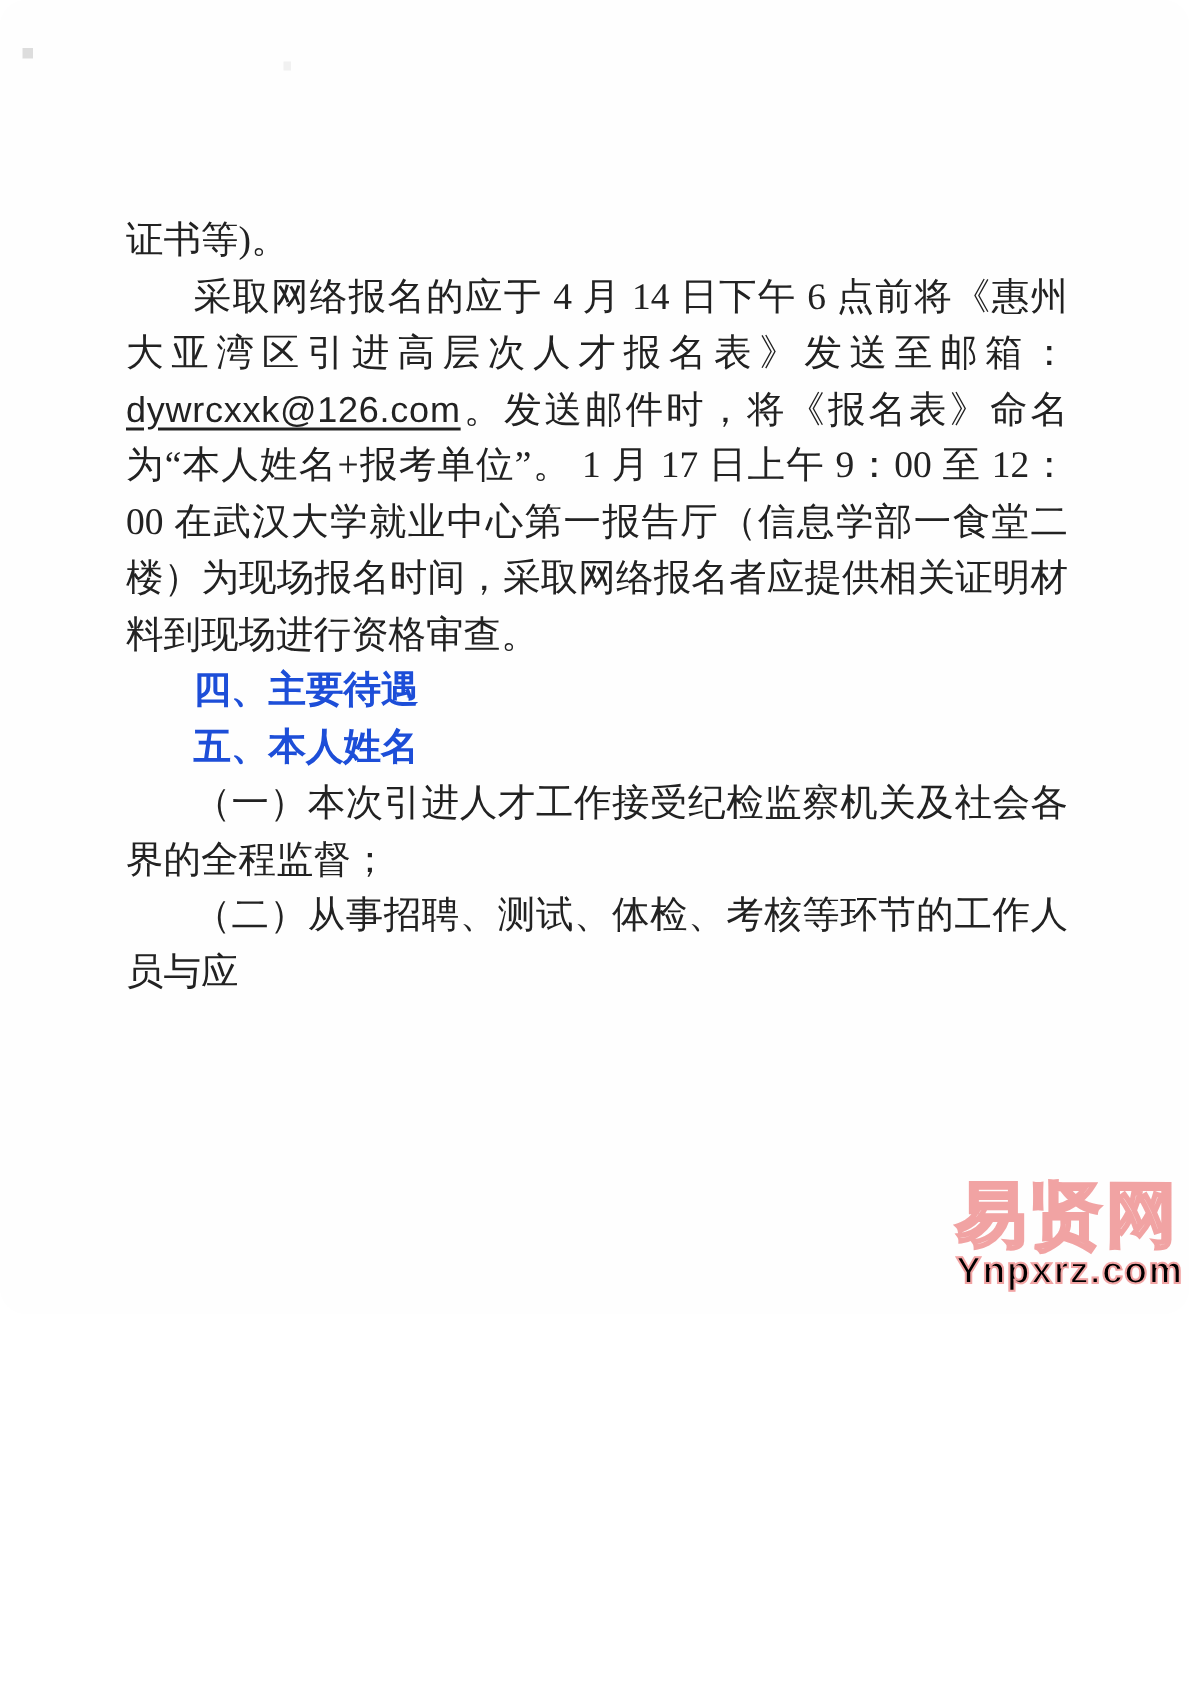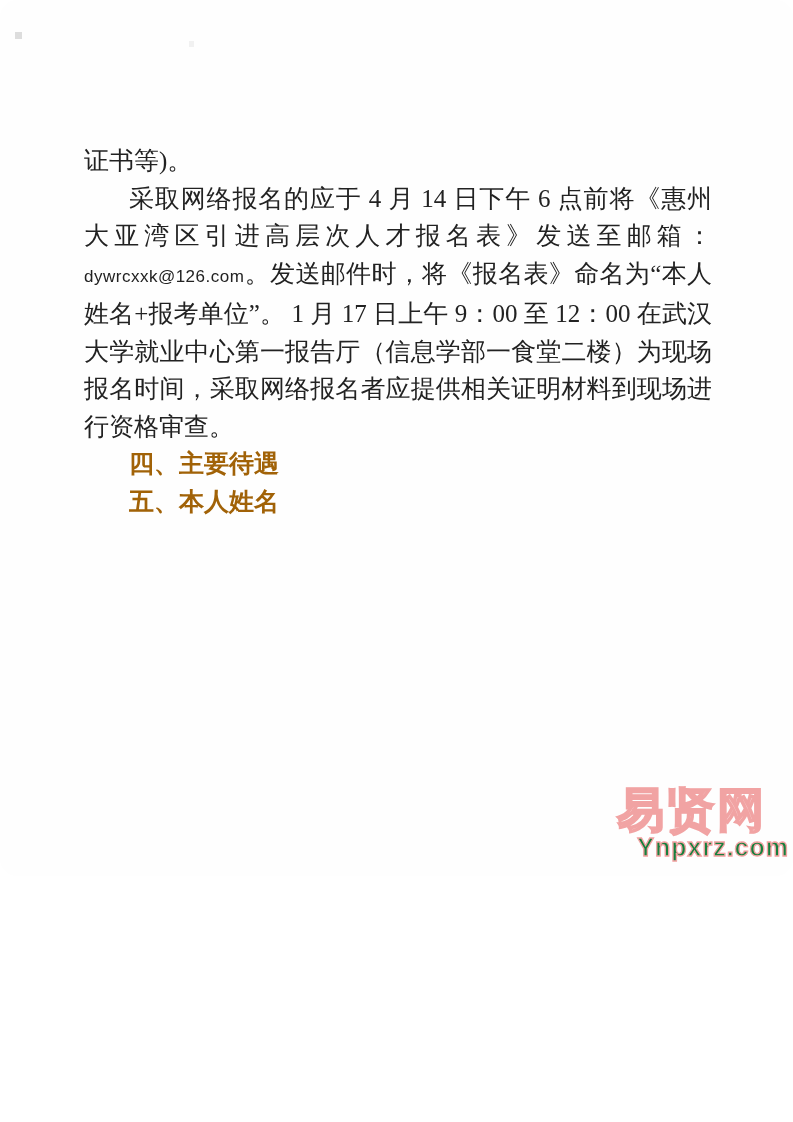--- a/index.html
+++ b/index.html
@@ -33,27 +33,28 @@
   .page-content p.continuation {
     text-indent: 0;
   }
   .section-heading {
     margin: 0;
     text-indent: 1.8em;
     font-size: 25px;
     line-height: 37.5px;
     font-weight: bold;
     font-family: "Liberation Sans", sans-serif;
-    color: #a16207;
+    color: #1d4ed8;
     text-align: left;
   }
   .email {
+    text-decoration: underline;
     text-underline-offset: 4px;
     font-family: "Liberation Sans", sans-serif;
-    font-size: 17px;
+    font-size: 24px;
     letter-spacing: 0.5px;
   }
   .page-number {
     position: absolute;
     top: 1024px;
     left: 0;
     width: 100%;
     text-align: center;
     font-size: 15px;
     color: #3a3a3a;
@@ -76,24 +77,23 @@
     color: #fdeeee;
     -webkit-text-stroke: 2px #f1a3a3;
     text-shadow: 0 0 1px #f1a3a3;
   }
   .watermark-url {
     margin-top: 2px;
     font-family: "Liberation Sans", sans-serif;
     font-weight: bold;
     font-size: 25px;
     letter-spacing: 1px;
-    color: #15803d;
+    color: #000000;
     -webkit-text-stroke: 1.3px #f1a3a3;
     text-shadow: 0 0 1px #f1a3a3;
-    margin-left: 20px;
   }
   .speck {
     position: absolute;
     background: #b5b5b5;
     opacity: 0.45;
   }
   .speck-1 { left: 15px; top: 32px; width: 7px; height: 7px; }
   .speck-2 { left: 189px; top: 41px; width: 5px; height: 6px; opacity: 0.18; }
 </style>
 </head>
@@ -110,21 +110,23 @@
 
     <p><span>采取网络报名的应于 4 月 14 日下午 6 点前将《惠州大亚湾区引进高层次人才报名表》发送至邮箱：</span><span class="email">dywrcxxk@126.com</span><span>。发送邮件时，将《报名表》命名为“本人姓名+报考单位”。 1 月 17 日上午 9：00 至 12：00 在武汉大学就业中心第一报告厅（信息学部一食堂二楼）为现场报名时间，采取网络报名者应提供相关证明材料到现场进行资格审查。</span></p>
 
 
 
     <h2 class="section-heading">四、主要待遇</h2>
 
 
     <h2 class="section-heading">五、本人姓名</h2>
 
+    <p>（一）本次引进人才工作接受纪检监察机关及社会各界的全程监督；</p>
 
+    <p>（二）从事招聘、测试、体检、考核等环节的工作人员与应</p>
 
   </main>
 
   <div class="page-number">3</div>
 
   <div class="watermark">
     <div class="watermark-cn">易贤网</div>
     <div class="watermark-url">Ynpxrz.com</div>
   </div>
 

